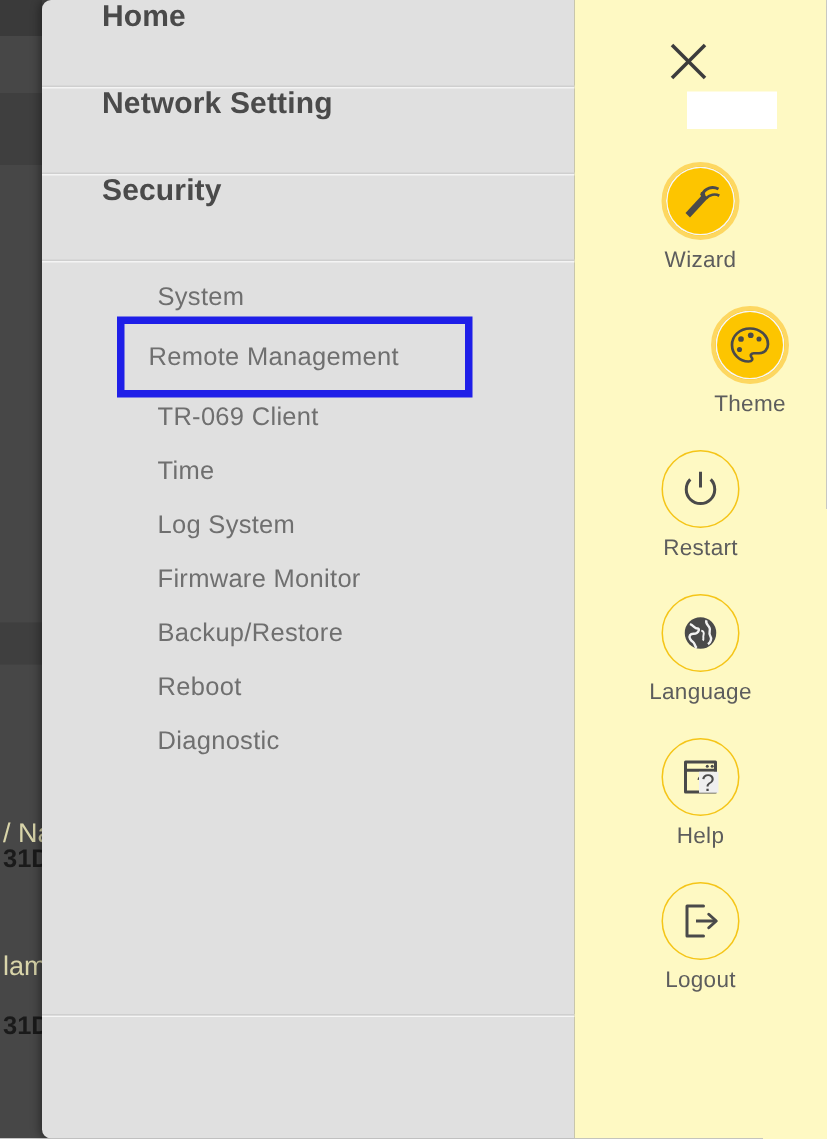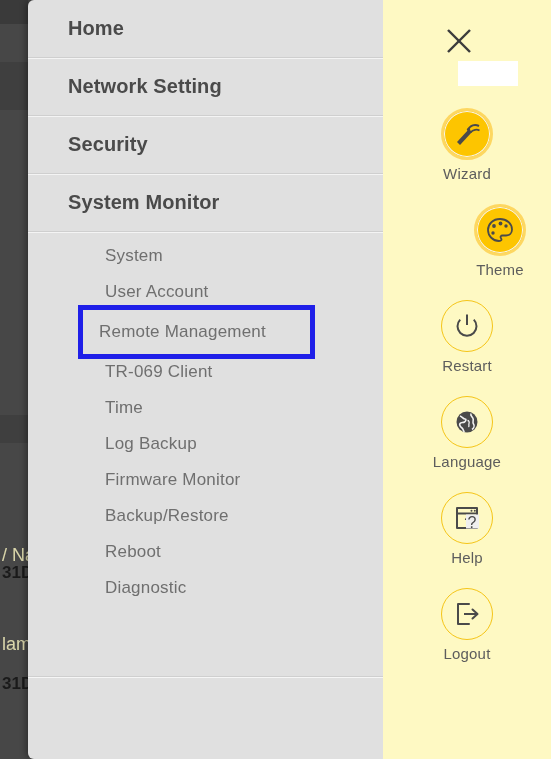--- a/index.html
+++ b/index.html
@@ -51,21 +51,20 @@
 
   
   #nav-menu {
     width: 355px;
     background: #e0e0e0;
     position: relative;
   }
   .nav-top-item {
     height: 58px;
     display: flex;
-    align-items: center;
     padding-left: 40px;
     border-bottom: 1px solid #cfcfcf;
     box-shadow: 0 1px 0 #f4f4f4;
     position: relative;
   }
   .nav-top-item .lbl {
     font-size: 20px;
     font-weight: bold;
     color: #4a4a4a;
     letter-spacing: .1px;
@@ -194,43 +193,37 @@
     </div>
 
     <div class="nav-top-item">
       <span class="lbl">Network Setting</span>
     </div>
 
     <div class="nav-top-item">
       <span class="lbl">Security</span>
     </div>
 
-    <div class="nav-top-item">
-      <span class="lbl">System Monitor</span>
-    </div>
 
 
     <div id="submenu">
       <div class="sub-item">
         <span class="lbl">System</span>
-      </div>
-      <div class="sub-item">
-        <span class="lbl">User Account</span>
       </div>
       <div class="sub-item highlighted">
         <span class="lbl">Remote Management</span>
       </div>
       <div class="sub-item">
         <span class="lbl">TR-069 Client</span>
       </div>
       <div class="sub-item">
         <span class="lbl">Time</span>
       </div>
       <div class="sub-item">
-        <span class="lbl">Log Backup</span>
+        <span class="lbl">Log System</span>
       </div>
       <div class="sub-item">
         <span class="lbl">Firmware Monitor</span>
       </div>
       <div class="sub-item">
         <span class="lbl">Backup/Restore</span>
       </div>
       <div class="sub-item">
         <span class="lbl">Reboot</span>
       </div>

